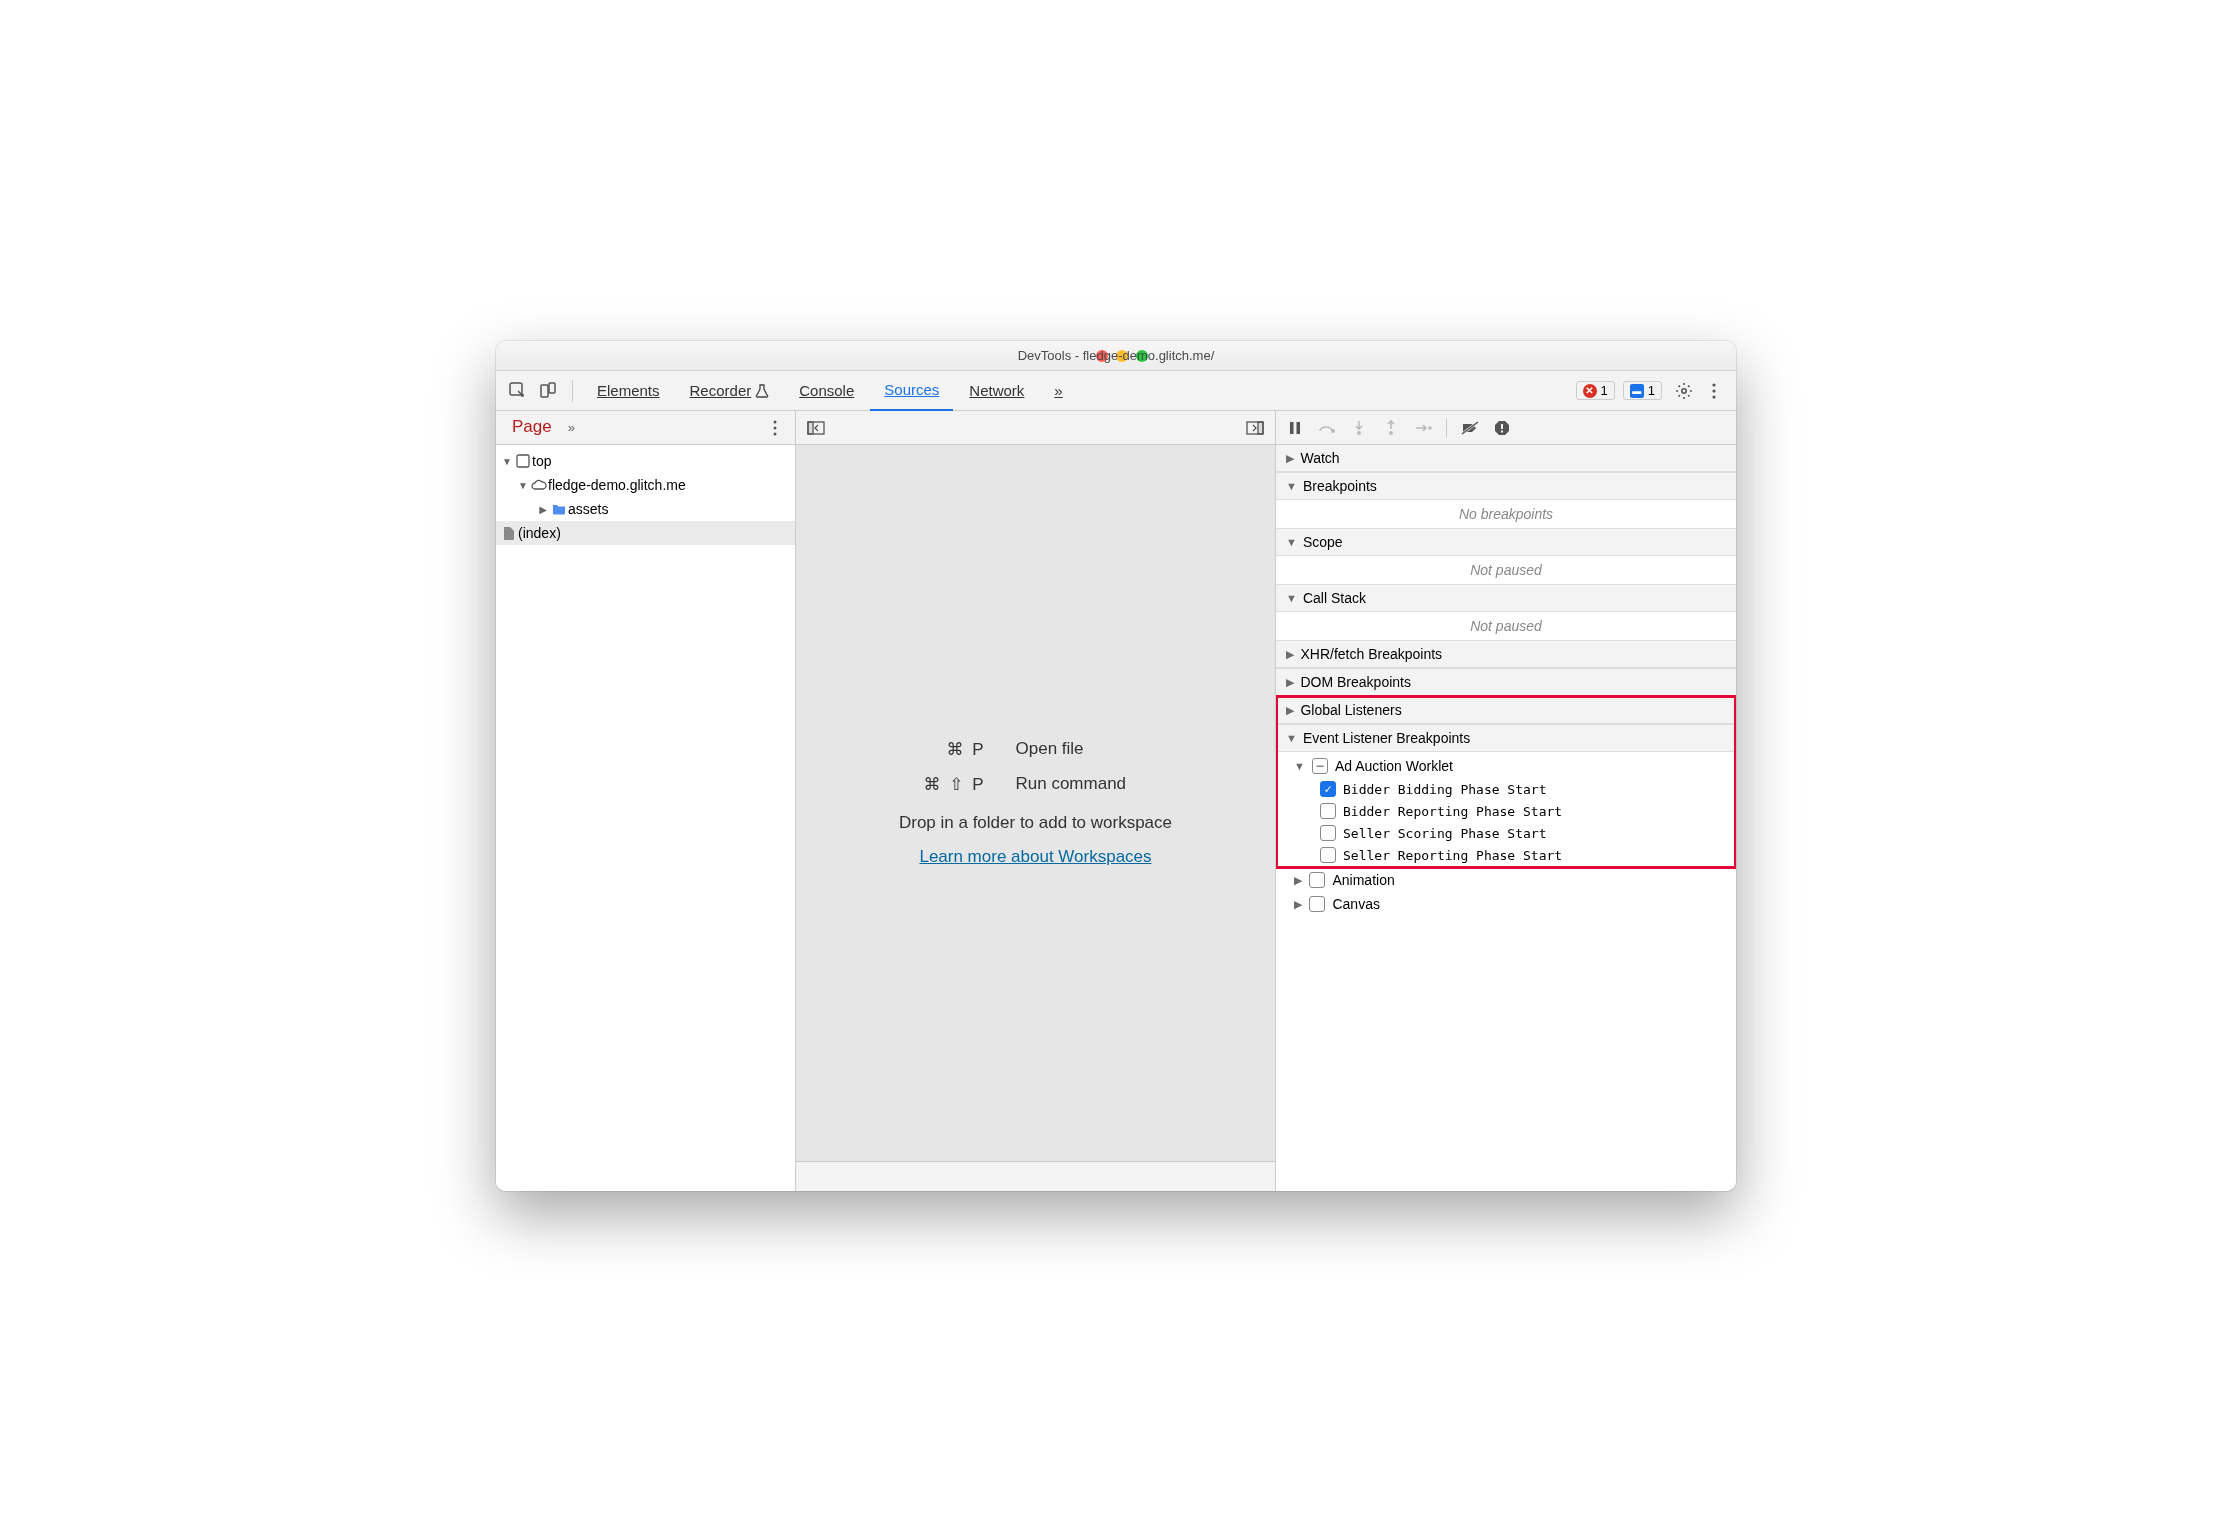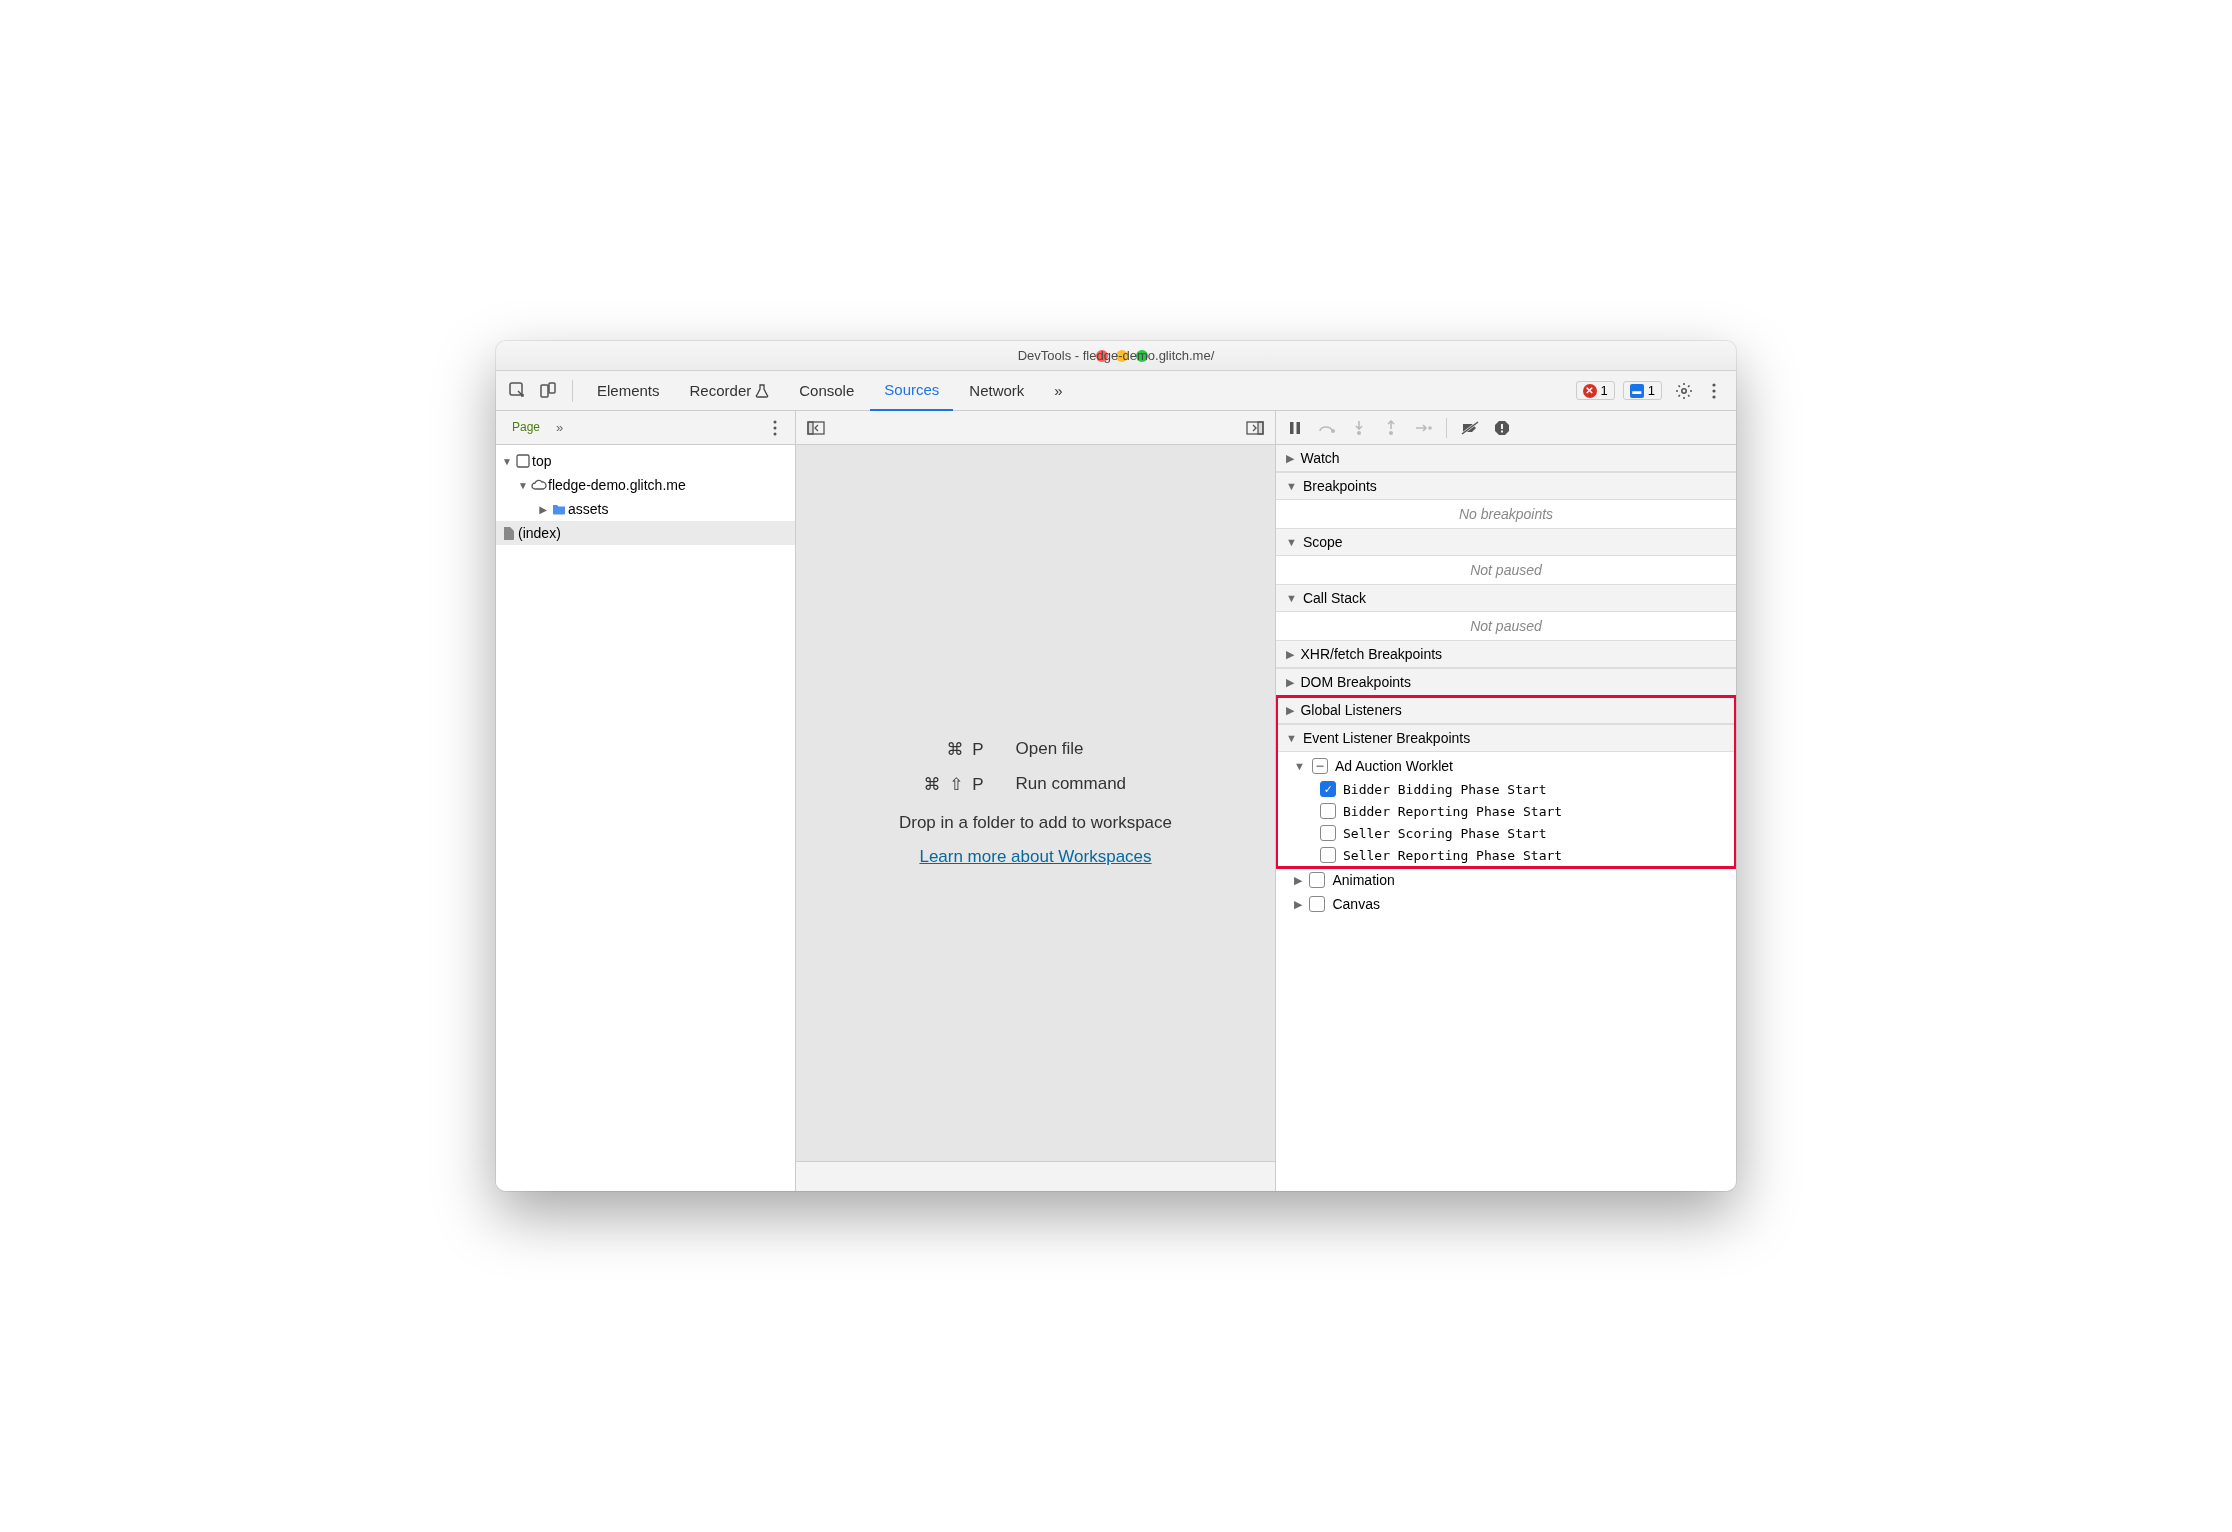--- a/index.html
+++ b/index.html
@@ -41,35 +41,35 @@
   display: flex;
   align-items: center;
   height: 40px;
   background: #f3f3f3;
   border-bottom: 1px solid #ccc;
   padding: 0 8px;
   gap: 2px;
 }
 .iconbtn { width: 28px; height: 28px; display: flex; align-items: center; justify-content: center; color: #555; cursor: pointer; }
 .vsep { width: 1px; height: 22px; background: #ccc; margin: 0 8px; }
-.tab { padding: 16px 14px; height: 40px; display: flex; align-items: center; color: #333; font-size: 15px; cursor: pointer; }
+.tab { padding: 16px 14px; height: 40px; display: flex; align-items: center; color: #333; font-size: 15px; cursor: pointer; text-decoration: underline; }
 .tab.active { color: #1a73e8; border-bottom: 2px solid #1a73e8; }
 .spacer { flex: 1; }
 .badge { display: flex; align-items: center; gap: 4px; border: 1px solid #ccc; border-radius: 3px; padding: 1px 6px; font-size: 13px; margin-right: 6px; }
 .badge .circ { width: 14px; height: 14px; border-radius: 50%; display: flex; align-items: center; justify-content: center; font-size: 10px; color: #fff; font-weight: bold; }
 .badge .circ.err { background: #d93025; }
 .badge .sq { width: 14px; height: 14px; background: #1a73e8; border-radius: 2px; display:flex; align-items:center; justify-content:center; color:#fff; font-size:9px; }
 
 .content { display: flex; height: 780px; background: #fff; }
 .left { width: 300px; border-right: 1px solid #ccc; display: flex; flex-direction: column; }
 .mid { flex: 1; border-right: 1px solid #ccc; display: flex; flex-direction: column; background: #e6e6e6; min-width: 0; }
 .right { width: 460px; display: flex; flex-direction: column; overflow: hidden; }
 
 .subbar { height: 34px; background: #f3f3f3; border-bottom: 1px solid #ccc; display: flex; align-items: center; padding: 0 6px; }
-.subtab { padding: 0 10px; height: 45px; display: flex; align-items: center; font-size: 12px; color: #4d7c0f; }
+.subtab { padding: 0 10px; height: 45px; display: flex; align-items: center; font-size: 17px; color: #b91c1c; }
 .subtab.active { border-bottom: 2px solid #1a73e8; }
 .chev { font-size: 13px; color: #666; margin-left: 6px; }
 
 .tree { font-size: 14px; padding: 4px 0; flex:1; overflow:auto; background:#fff; }
 .trow { display: flex; align-items: center; height: 24px; padding-left: 4px; cursor: pointer; }
 .trow.sel { background: #eaeaea; }
 .tri { font-size: 10px; color: #666; width: 14px; text-align: center; }
 .ticon { width: 18px; display: flex; justify-content: center; color: #555; }
 
 .mid .subbar { justify-content: space-between; }

